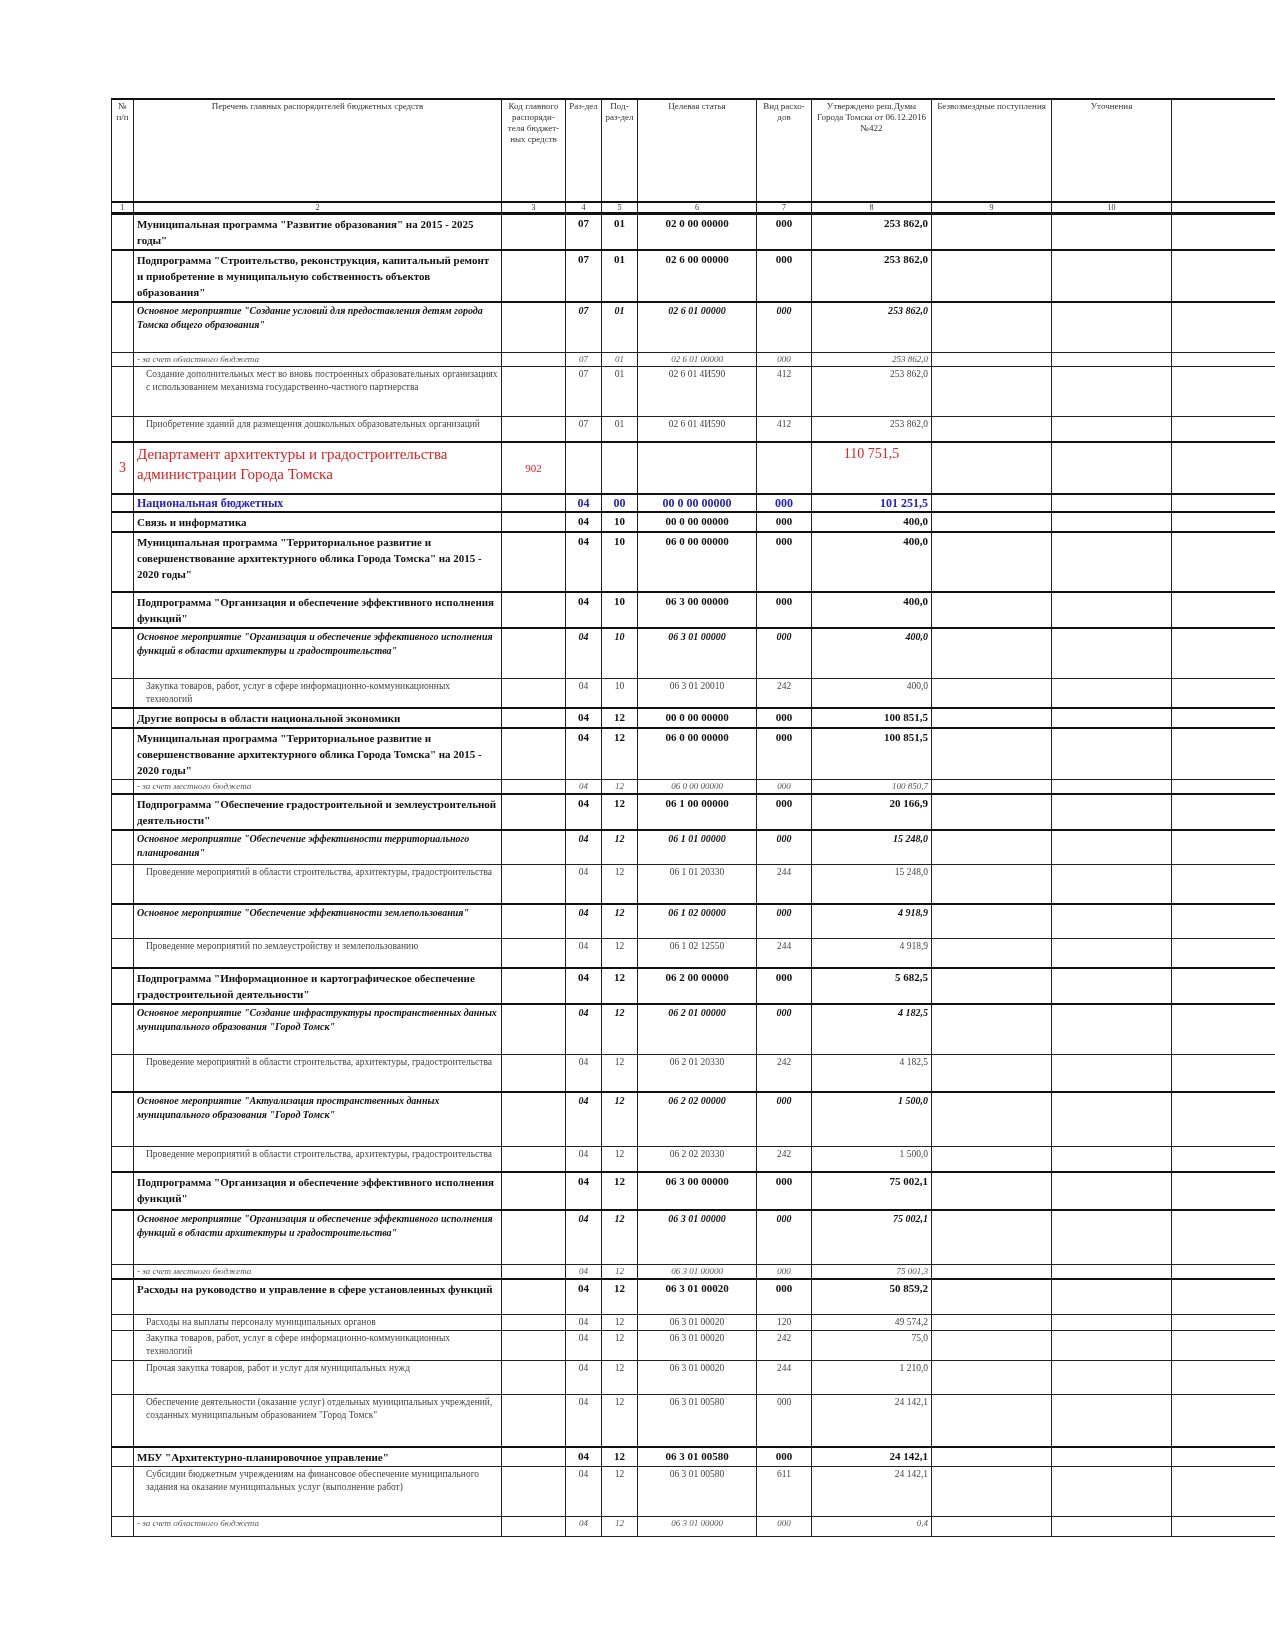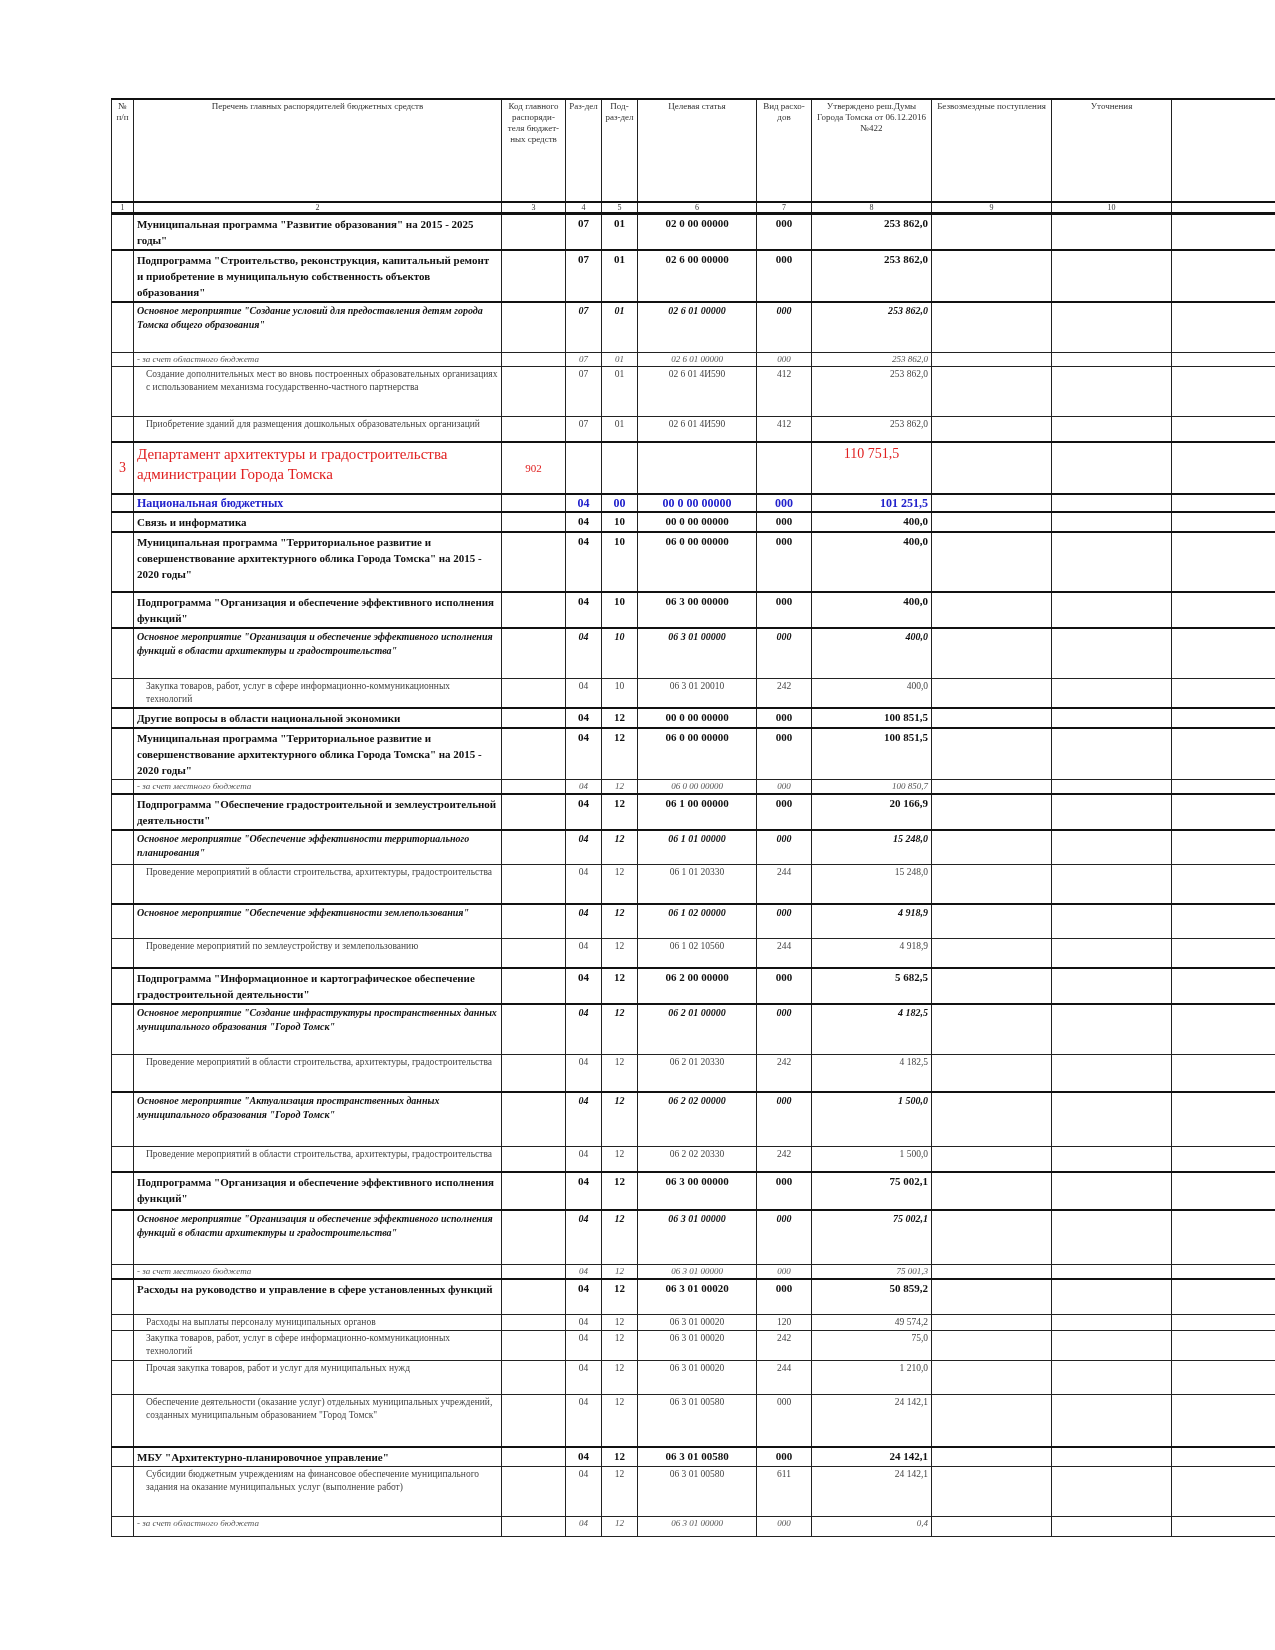--- a/index.html
+++ b/index.html
@@ -337,21 +337,21 @@
           <td></td>
           <td></td>
           <td></td>
         </tr>
         <tr class="plain" style="height: 30px;">
           <td class="ctr idx"></td>
           <td class="name">Проведение мероприятий по землеустройству и землепользованию</td>
           <td class="code"></td>
           <td class="ctr">04</td>
           <td class="ctr">12</td>
-          <td class="ctr">06 1 02 10560</td>
+          <td class="ctr">06 1 02 12550</td>
           <td class="ctr">244</td>
           <td class="num">4 918,9</td>
           <td></td>
           <td></td>
           <td></td>
         </tr>
         <tr class="bold thick" style="height: 36px;">
           <td class="ctr idx"></td>
           <td class="name">Подпрограмма "Информационное и картографическое обеспечение градостроительной деятельности"</td>
           <td class="code"></td>

